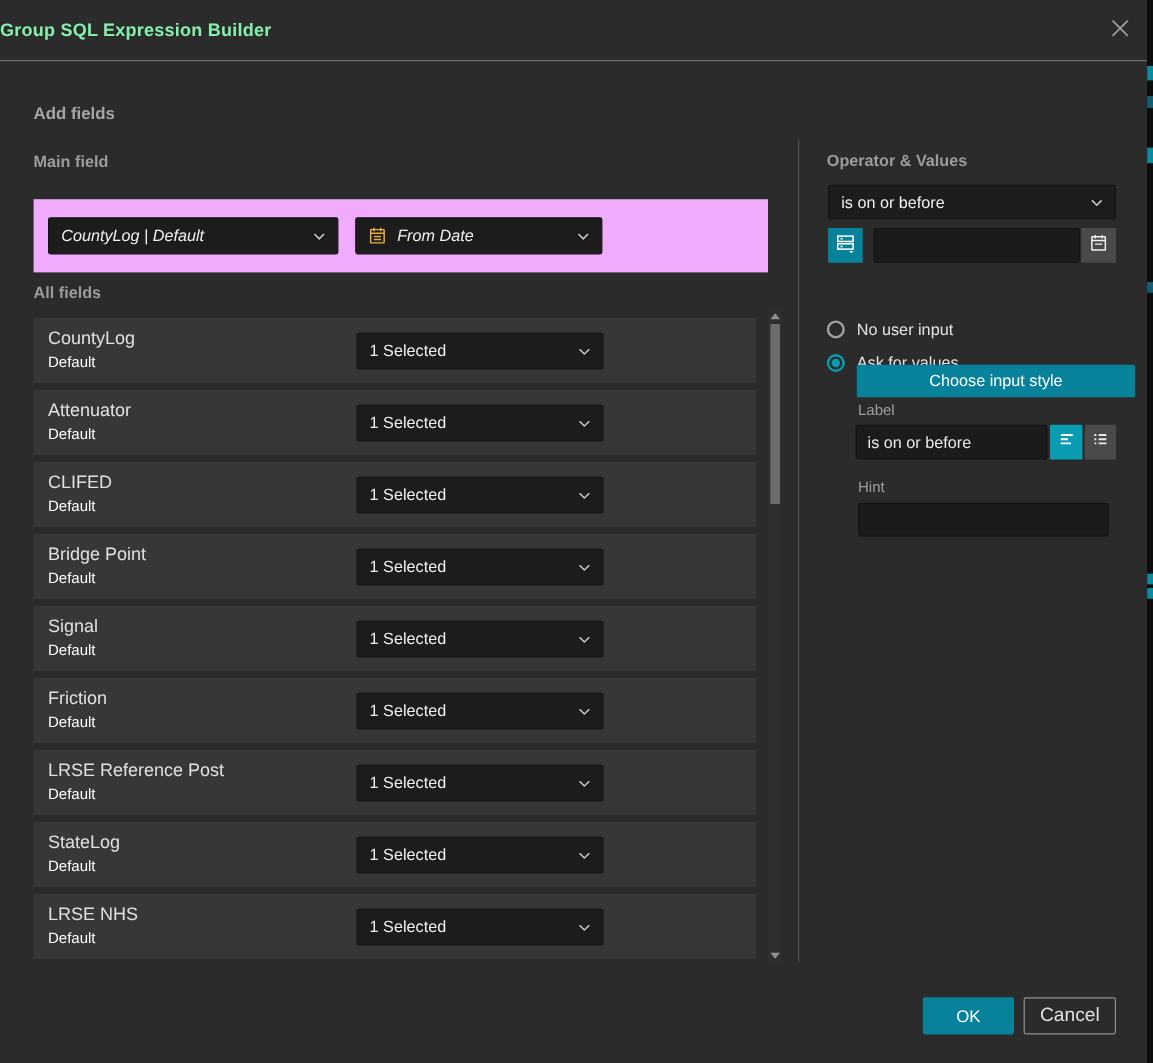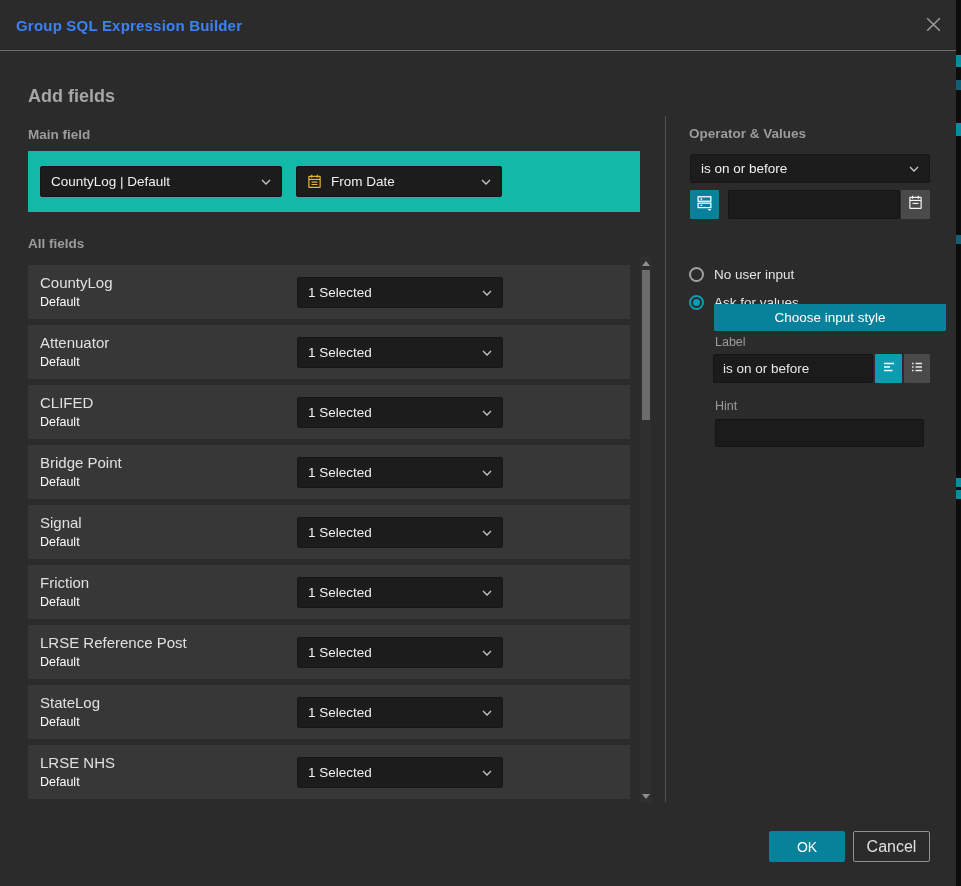--- a/index.html
+++ b/index.html
@@ -14,35 +14,36 @@
   .dialog {
     position:absolute; left:0; top:0; width:956px; height:886px;
     background:#2b2b2b;
   }
   
   .titlebar {
     position:absolute; left:0; top:0; width:100%; height:51px;
     border-bottom:1px solid #6d6d6d;
     display:flex; align-items:center;
   }
-  .title { font-size:15px; font-weight:bold; color:#3b82f6; padding-left:16px; letter-spacing:.2px; }
+  .title { font-size:15px; font-weight:bold; color:#86efac; letter-spacing:.2px; }
   .close-btn {
     position:absolute; right:8px; top:11px; width:30px; height:30px;
     display:flex; align-items:center; justify-content:center; cursor:pointer;
   }
   
-  .h-add    { position:absolute; left:28px; top:86px;  font-size:18px;   font-weight:bold; color:#a6a6a6; }
+  .h-add    { position:absolute; left:28px; top:86px;  font-size:14px;   font-weight:bold; color:#a6a6a6; }
   .h-main   { position:absolute; left:28px; top:127px; font-size:13.5px; font-weight:bold; color:#9c9c9c; }
   .h-all    { position:absolute; left:28px; top:236px; font-size:13.5px; font-weight:bold; color:#9c9c9c; }
   .h-opval  { position:absolute; left:689px; top:126px; font-size:13.5px; font-weight:bold; color:#9c9c9c; }
   .caption  { font-size:12.5px; color:#9c9c9c; }
   
   .main-panel {
-    position:absolute; left:28px; top:151px; width:612px; height:61px;
-    background:#14b8a6;
+    position:absolute; left:28px; top:166px; width:612px; height:61px;
+    background:#f0abfc;
+    font-style:italic;
   }
   .dropdown {
     background:#1c1c1c; border:1px solid #161616; border-radius:2px;
     display:flex; align-items:center; font-size:13.5px; color:#f0f0f0;
     padding:0 10px; cursor:pointer; position:absolute;
   }
   .dropdown .dd-label { flex:1 1 auto; white-space:nowrap; overflow:hidden; }
   .dropdown .chev { flex:0 0 auto; margin-left:6px; display:flex; }
   .dd-layer { left:12px; top:15px; width:242px; height:31px; }
   .dd-field { left:268px; top:15px; width:206px; height:31px; }

